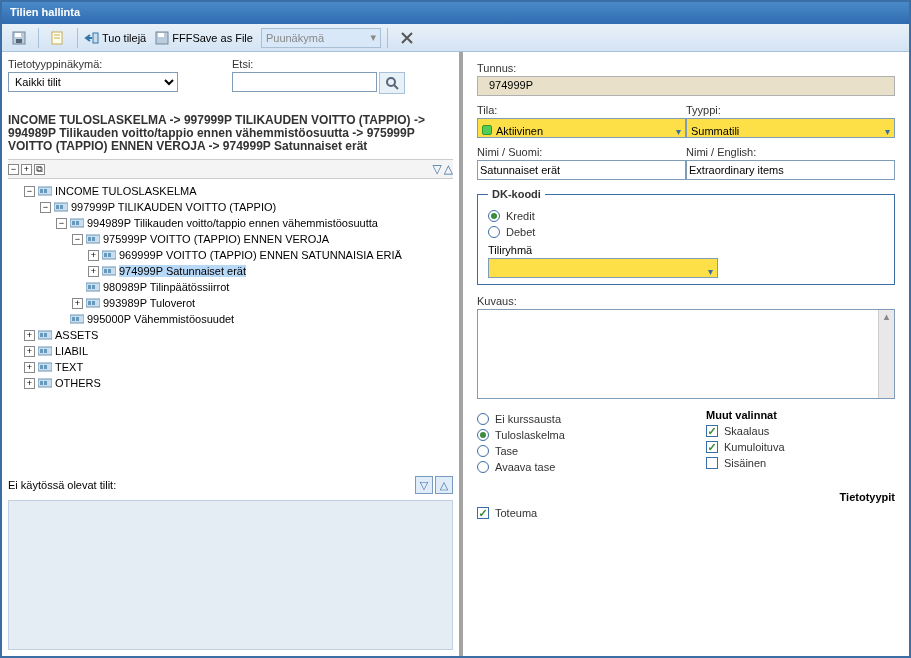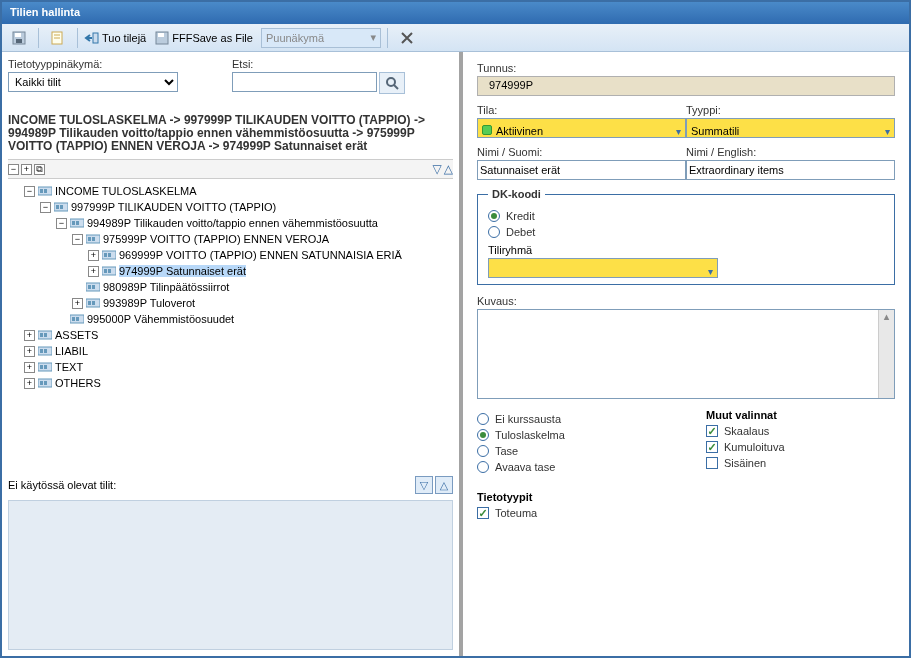--- a/index.html
+++ b/index.html
@@ -402,21 +402,21 @@
               <span>Kumuloituva</span>
             </div>
             <div class="check-row">
               <span class="check"></span>
               <span>Sisäinen</span>
             </div>
           </div>
       </div>
     </div>
 
-    <div style="margin-top:14px;">
+    <div style="margin-top:14px;text-align:right;">
       <h4 style="font-weight:bold;">Tietotyypit</h4>
       <div id="dt-opts">
           <div class="check-row">
             <span class="check">✓</span>
             <span>Toteuma</span>
           </div>
         </div>
     </div>
   </div>
 </div>

